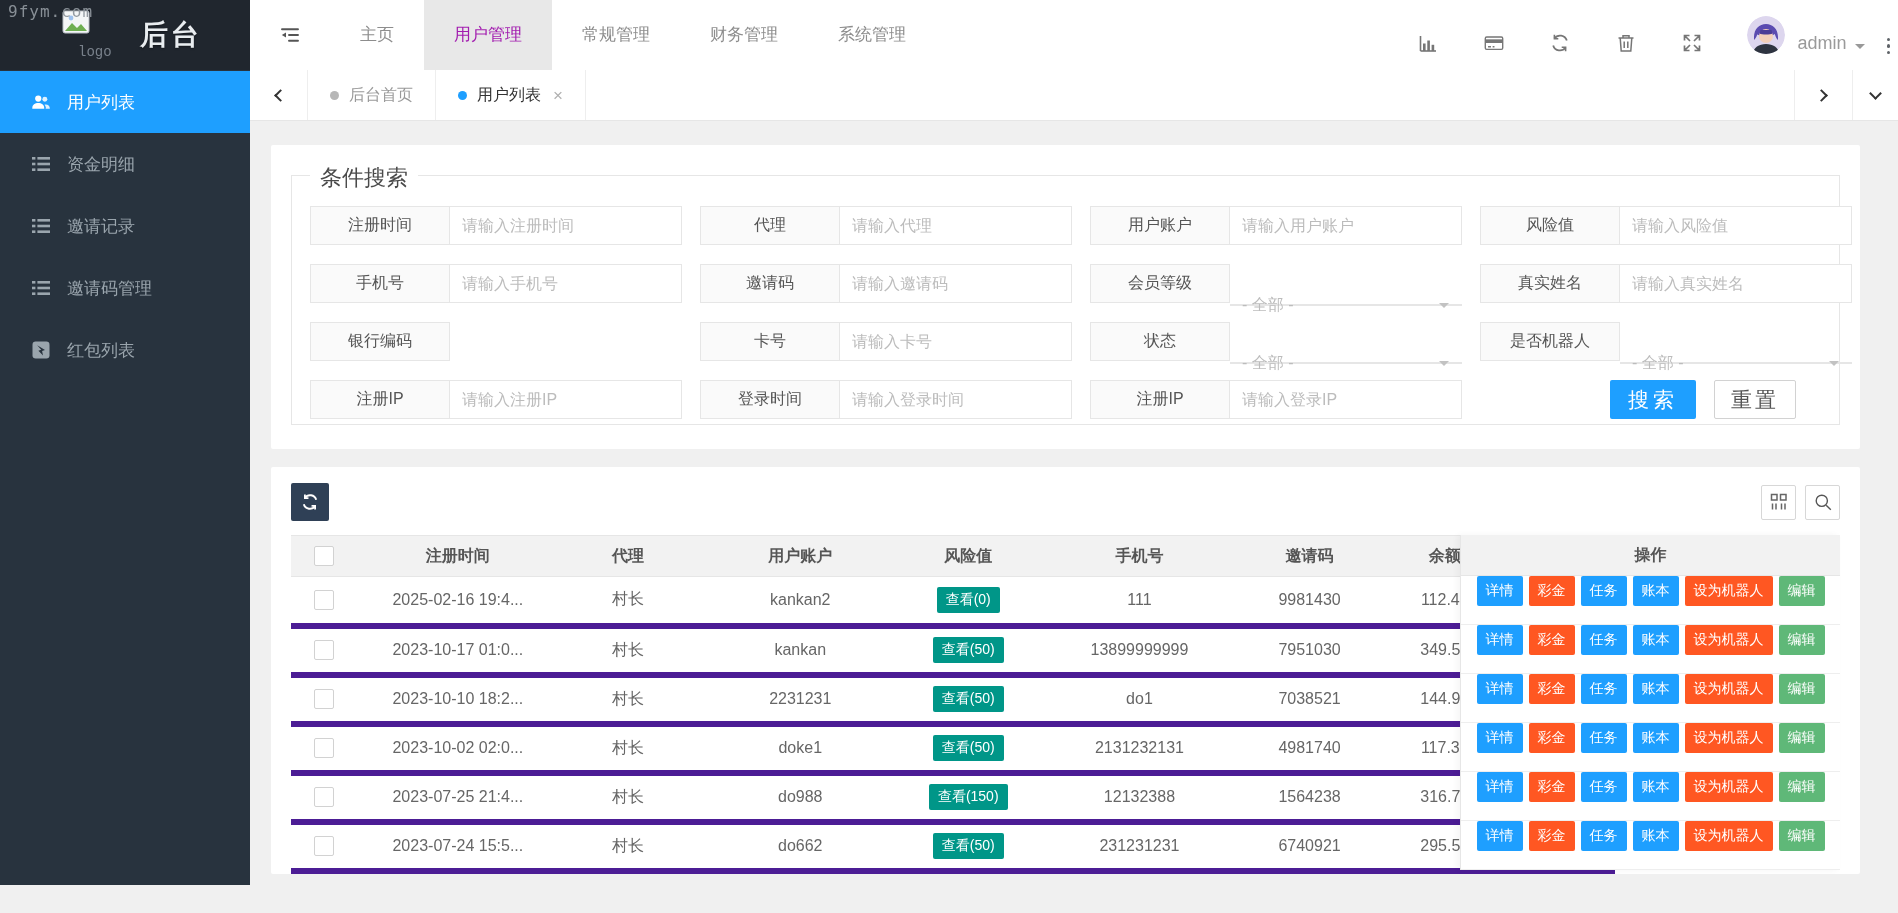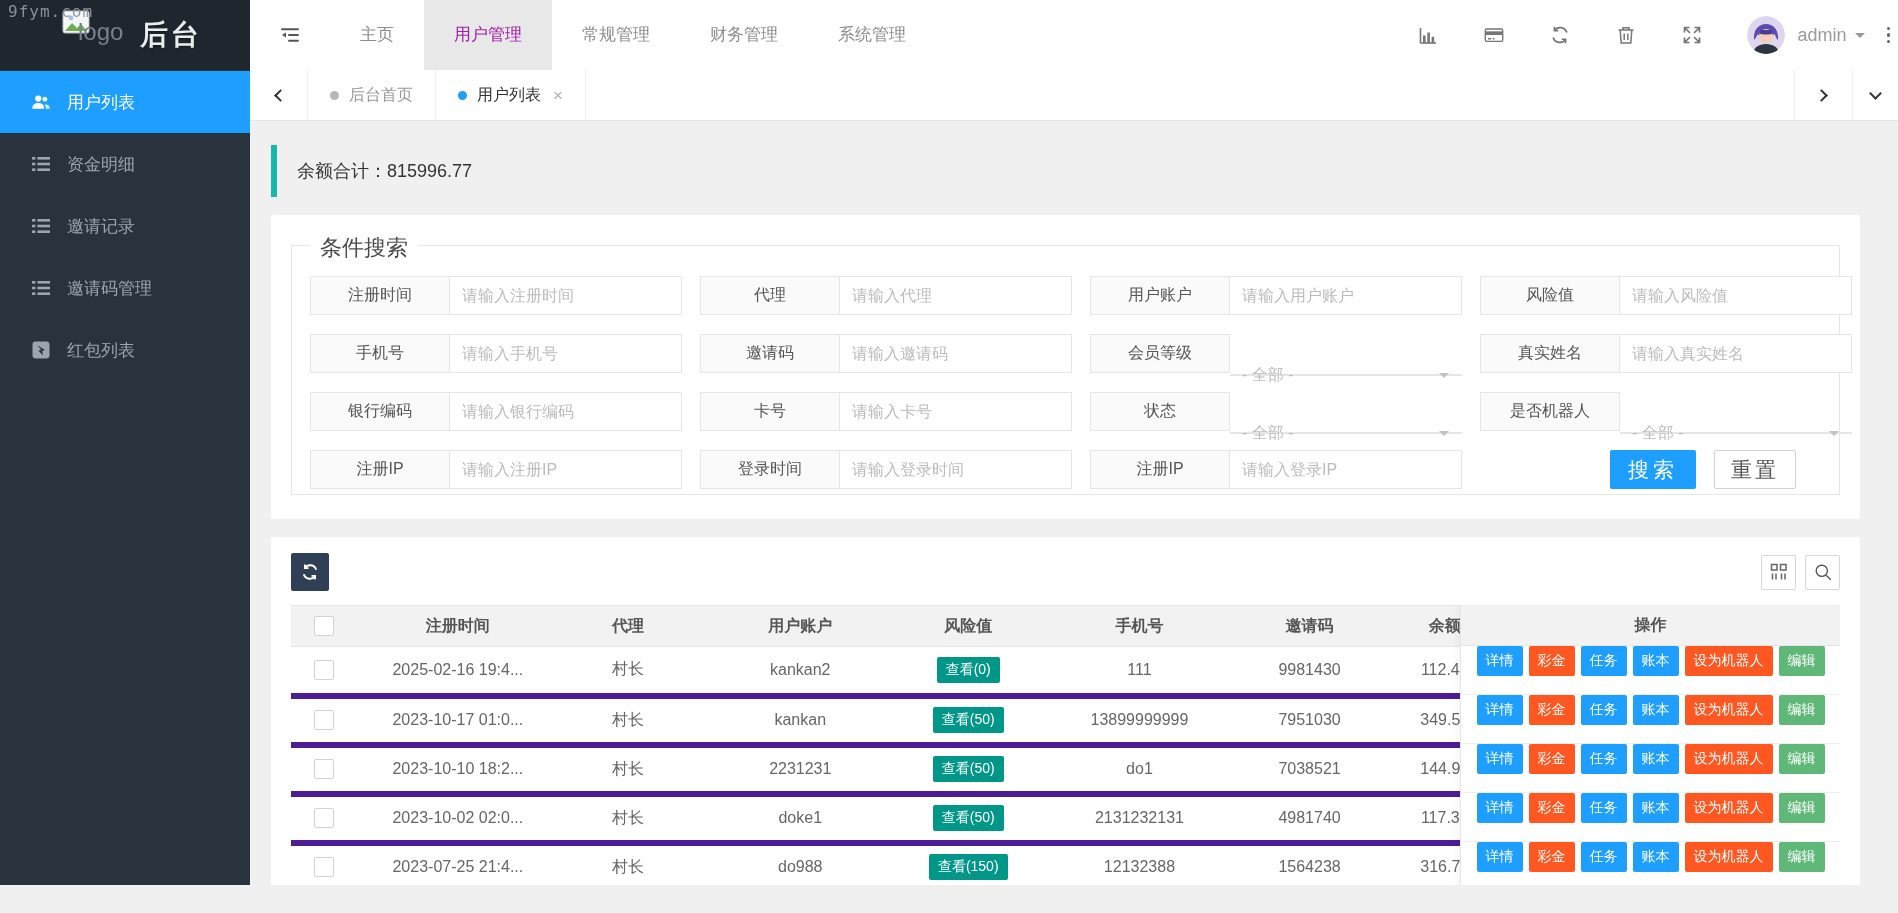--- a/index.html
+++ b/index.html
@@ -8,39 +8,39 @@
   .app { display:flex; width:1898px; height:885px; position:relative; }
 
   
   .watermark { position:absolute; top:2px; left:8px; z-index:60; color:#8e959c;
     font:16px "DejaVu Sans Mono",monospace; letter-spacing:1px; opacity:.95; }
 
   
   .sidebar { width:250px; height:100%; background:#28333e; flex:0 0 250px; }
   .logo-area { height:70px; background:#20262e; position:relative; }
   .logo-broken { position:absolute; top:10px; left:62px; }
-  .logo-alt { position:absolute; top:18px; left:78px; color:#79818b; font-size:24px; }
+  .logo-alt { position:absolute; top:44px; left:78px; color:#79818b; font-size:14px;font-family:Liberation Mono, monospace; }
   .brand-title { position:absolute; top:16px; left:140px; color:#e9edf0; font-size:28px;
     font-weight:700; letter-spacing:3px; text-shadow:0 1px 2px rgba(0,0,0,.4); }
   .side-nav { padding-top:1px; }
   .side-item { height:62px; display:flex; align-items:center; padding-left:30px;
     color:#9aa5ad; font-size:17px; cursor:pointer; }
   .side-item .s-ico { width:22px; height:22px; margin-right:15px; display:flex; align-items:center; justify-content:center; }
   .side-item.active { background:#1e9fff; color:#fff; }
 
   
   .main { flex:1; display:flex; flex-direction:column; min-width:0; }
 
   
   .topbar { height:70px; background:#fff; display:flex; align-items:center; flex:0 0 70px; }
   .collapse-btn { padding:0 28px; height:70px; display:flex; align-items:center; cursor:pointer; }
   .topmenu { display:flex; height:70px; }
   .topmenu-item { padding:0 30px; line-height:70px; font-size:17px; color:#8d8d8d; cursor:pointer; }
   .topmenu-item.active { background:#e8e8e8; color:#a21caf; font-weight:400;text-align:right; }
-  .top-right { margin-left:auto; display:flex; align-items:center; }
+  .top-right { margin-left:auto; display:flex; align-items:flex-end; }
   .tool-ico { width:22px; height:22px; margin-right:44px; cursor:pointer; display:flex; align-items:center; justify-content:center; }
   .avatar { width:38px; height:38px; border-radius:50%; overflow:hidden; margin-right:12px; cursor:pointer; flex:0 0 38px; }
   .admin-name { color:#9a9a9a; font-size:18px; margin-right:8px; cursor:pointer; }
   .caret-down { width:0; height:0; border:5px solid transparent; border-top-color:#999; margin-top:5px; margin-right:22px; cursor:pointer; }
   .more-dots { display:flex; flex-direction:column; gap:3px; margin-right:8px; cursor:pointer; }
   .more-dots i { width:3.5px; height:3.5px; border-radius:50%; background:#5f6368; }
 
   
   .tabbar { height:51px; background:#fff; border-bottom:1px solid #e6e6e6; display:flex; flex:0 0 51px; }
   .tab-arrow { width:58px; border-right:1px solid #eee; display:flex; align-items:center; justify-content:center; cursor:pointer; }
@@ -270,23 +270,20 @@
       <div class="tab-arrow r">
           <span class="chev right"></span>
         </div>
       <div class="tab-arrow r" style="width:46px">
           <span class="chev down"></span>
         </div>
     </div>
 
     <div class="content">
 
-      <div class="blockquote">
-        <span>余额合计：</span><span>815996.77</span>
-      </div>
 
       <div class="card search-card">
         <div class="fieldset">
           <span class="legend">条件搜索</span>
           <div class="search-grid">
 
             <div class="fg">
               <span class="fg-label">注册时间</span>
               <input class="fg-input" placeholder="请输入注册时间" style="">
             </div>
@@ -318,21 +315,20 @@
                 <i class="sel-caret"></i>
               </div>
             </div>
             <div class="fg">
               <span class="fg-label">真实姓名</span>
               <input class="fg-input" placeholder="请输入真实姓名" style="">
             </div>
 
             <div class="fg">
               <span class="fg-label">银行编码</span>
-              <input class="fg-input" placeholder="请输入银行编码" style="">
             </div>
             <div class="fg">
               <span class="fg-label">卡号</span>
               <input class="fg-input" placeholder="请输入卡号" style="">
             </div>
             <div class="fg">
               <span class="fg-label">状态</span>
               <div class="fg-select">
                 <span>- 全部 -</span>
                 <i class="sel-caret"></i>

